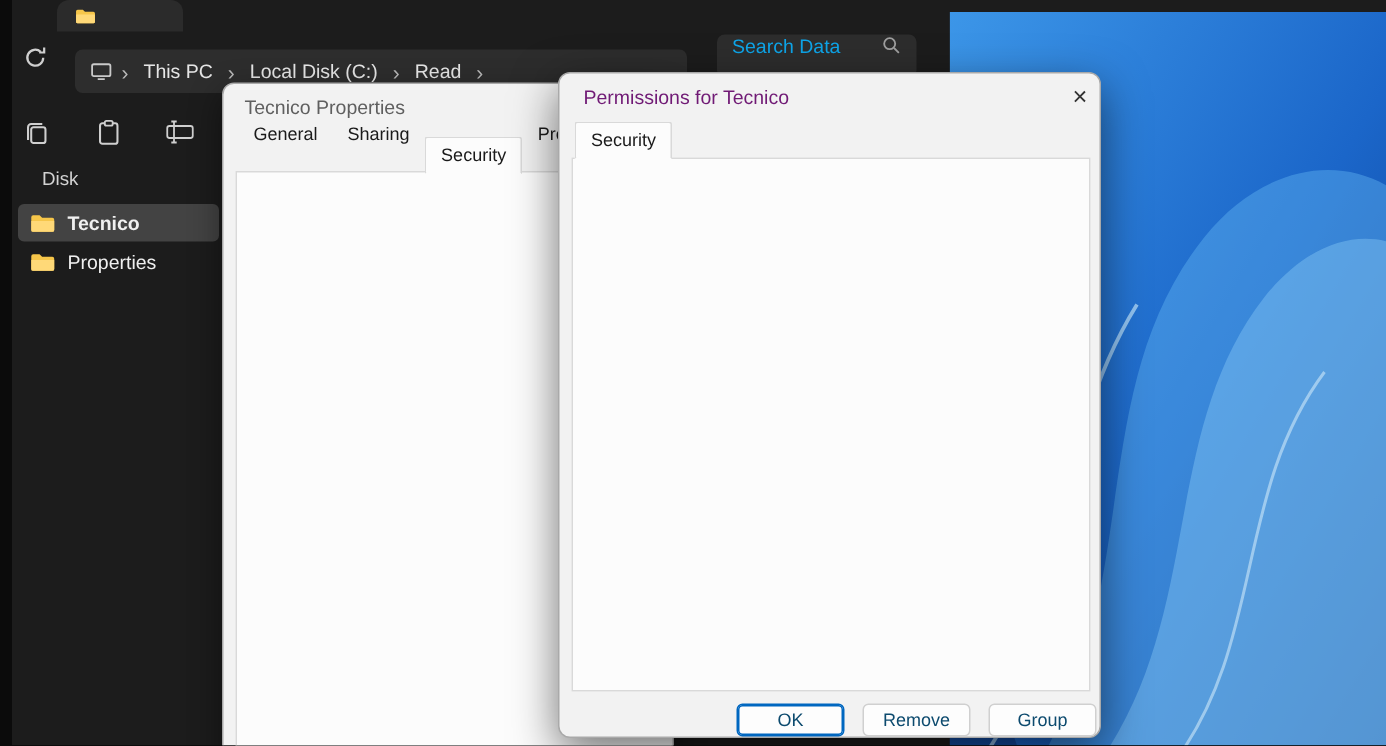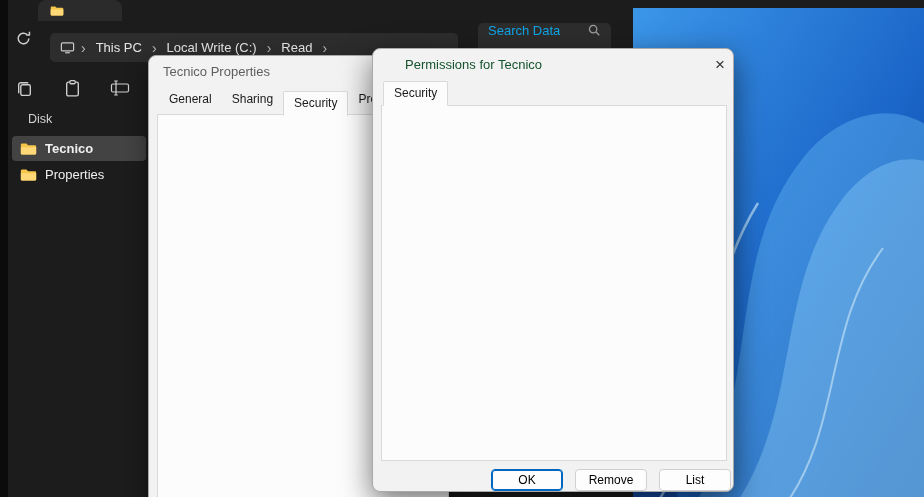--- a/index.html
+++ b/index.html
@@ -24,27 +24,27 @@
   .search-bar { left:478px; top:23px; width:133px; height:29px; background:#2d2d2d; border-radius:5px; display:flex; justify-content:space-between; padding:0 10px; font-size:13px; color:#0ea5e9; cursor:text; }
   .tool-icon { top:76px; width:24px; height:24px; display:flex; align-items:center; justify-content:center; cursor:pointer; }
   .col-header { left:28px; top:112px; font-size:12.5px; color:#d2d2d2; cursor:pointer; }
   .folder-row { left:12px; width:134px; height:25px; display:flex; align-items:center; gap:8px; padding-left:8px; border-radius:4px; font-size:13px; color:#f0f0f0; cursor:pointer; }
   .folder-row.selected { background:#434343;font-weight:bold; }
 
   
   .dlg { background:#f2f2f2; border:1px solid #a9a9a9; color:#1a1a1a; }
   .dlg-rear { left:148px; top:55px; width:300px; height:458px; border-radius:8px 8px 0 0; box-shadow:0 8px 22px rgba(0,0,0,0.45); z-index:10; }
   .dlg-front { left:372px; top:48px; width:362px; height:444px; border-radius:8px; box-shadow:0 10px 30px rgba(0,0,0,0.55); z-index:20; }
-  .dlg-title { position:absolute; left:32px; top:8px; font-size:13px; color:#14532d; }
+  .dlg-title { position:absolute; left:16px; top:8px; font-size:13px; color:#701a75; }
   .dlg-rear .dlg-title { left:14px; color:#5f5f5f; }
   .close-btn { position:absolute; left:334px; top:4px; width:26px; height:24px; display:flex; align-items:center; justify-content:center; font-size:17px; color:#333; cursor:pointer; border-radius:4px; }
   .close-btn::before { content:"×"; }
 
   .tabs-row { position:absolute; display:flex; align-items:flex-end; height:22px; }
-  .tabitem { font-size:12px; color:#1a1a1a; padding:3px 9px 8px; border:1px solid transparent; white-space:nowrap; cursor:pointer; }
+  .tabitem { font-size:12px; color:#1a1a1a; padding:3px 9px 18px; border:1px solid transparent; white-space:nowrap; cursor:pointer; }
   .tabitem.active { position:relative; z-index:3; background:#fcfcfc; border:1px solid #d9d9d9; border-bottom:1px solid #fcfcfc; margin-bottom:-1px; padding:4px 10px 5px; border-radius:2px 2px 0 0; }
   .tabpage { position:absolute; background:#fcfcfc; border:1px solid #d9d9d9; z-index:1; }
 
   .field-label { position:absolute; font-size:12px; color:#1a1a1a; }
   .listbox { position:absolute; background:#fff; border:1px solid #9a9a9a; overflow:hidden; }
   .grow { height:17px; display:flex; align-items:center; gap:5px; padding-left:4px; font-size:12px; color:#1a1a1a; cursor:default; }
   .grow.selected-blue { background:#cce4f7; }
   .grow.selected-gray { background:#d9d9d9; }
   .gicon { display:flex; width:15px; height:14px; flex:0 0 15px; }
 
@@ -52,21 +52,21 @@
   .pname { position:absolute; left:8px; top:2px; font-size:12px; color:#1a1a1a; }
   .cb { position:absolute; top:2px; width:13px; height:13px; border:1px solid #7a7a7a; border-radius:2px; background:#fff; cursor:pointer; }
   .cb.checked { background:#0067c0; border-color:#0067c0; }
   .cb.checked-gray { background:#c6c6c6; border-color:#a3a3a3; }
   .cb.checked::after, .cb.checked-gray::after {
     content:""; position:absolute; left:3.5px; top:0.5px; width:4px; height:8px;
     border:solid #fff; border-width:0 2px 2px 0; transform:rotate(40deg);
   }
   .rtext-row { position:absolute; height:18px; font-size:12px; color:#1a1a1a; left:28px; }
 
-  .btn { position:absolute; width:72px; height:22px; background:#fdfdfd; border:1px solid #d0d0d0; border-radius:4px; font-size:12px; color:#000000; display:flex; align-items:center; justify-content:center; cursor:pointer; }
+  .btn { position:absolute; width:72px; height:22px; background:#fdfdfd; border:1px solid #d0d0d0; border-radius:4px; font-size:12px; color:#0c4a6e; display:flex; align-items:center; justify-content:center; cursor:pointer; }
   .btn.default { border-color:#0067c0; box-shadow:inset 0 0 0 1px #0067c0; }
 
   .note { position:absolute; font-size:12px; color:#1a1a1a; }
 </style>
 </head>
 <body>
 
 <div id="screen">
 
   <div class="abs wallpaper">
@@ -110,21 +110,21 @@
   <div class="abs address-bar">
     <span style="display:flex;">
       <svg width="15" height="15" viewBox="0 0 16 16">
         <rect x="1.5" y="3" width="13" height="8.5" rx="1.2" fill="none" stroke="#c9c9c9" stroke-width="1.3"></rect>
         <path d="M5.5 13.6 h5" stroke="#c9c9c9" stroke-width="1.3"></path>
       </svg>
     </span>
     <span class="chev"></span>
     <span class="crumb">This PC</span>
     <span class="chev"></span>
-    <span class="crumb">Local Write (C:)</span>
+    <span class="crumb">Local Disk (C:)</span>
     <span class="chev"></span>
     <span class="crumb">Read</span>
     <span class="chev"></span>
   </div>
 
   <div class="abs search-bar">
     <span>Search Data</span>
     <span style="display:flex;">
       <svg width="14" height="14" viewBox="0 0 16 16">
         <circle cx="7" cy="7" r="4.2" fill="none" stroke="#9f9f9f" stroke-width="1.4"></circle>
@@ -368,16 +368,16 @@
         <span class="cb checked-gray" style="left:216px;"></span>
         <span class="cb unchecked" style="left:274px;"></span>
       </div>
       <div class="prow" style="top:96px;">
         <span class="cb checked" style="left:216px; top:1px;"></span>
       </div>
     </div>
 
     <div class="btn default" style="left:118px; top:420px;">OK</div>
     <div class="btn" style="left:202px; top:420px;">Remove</div>
-    <div class="btn" style="left:286px; top:420px;">List</div>
+    <div class="btn" style="left:286px; top:420px;">Group</div>
   </div>
 
 </div>
 
 </body></html>

